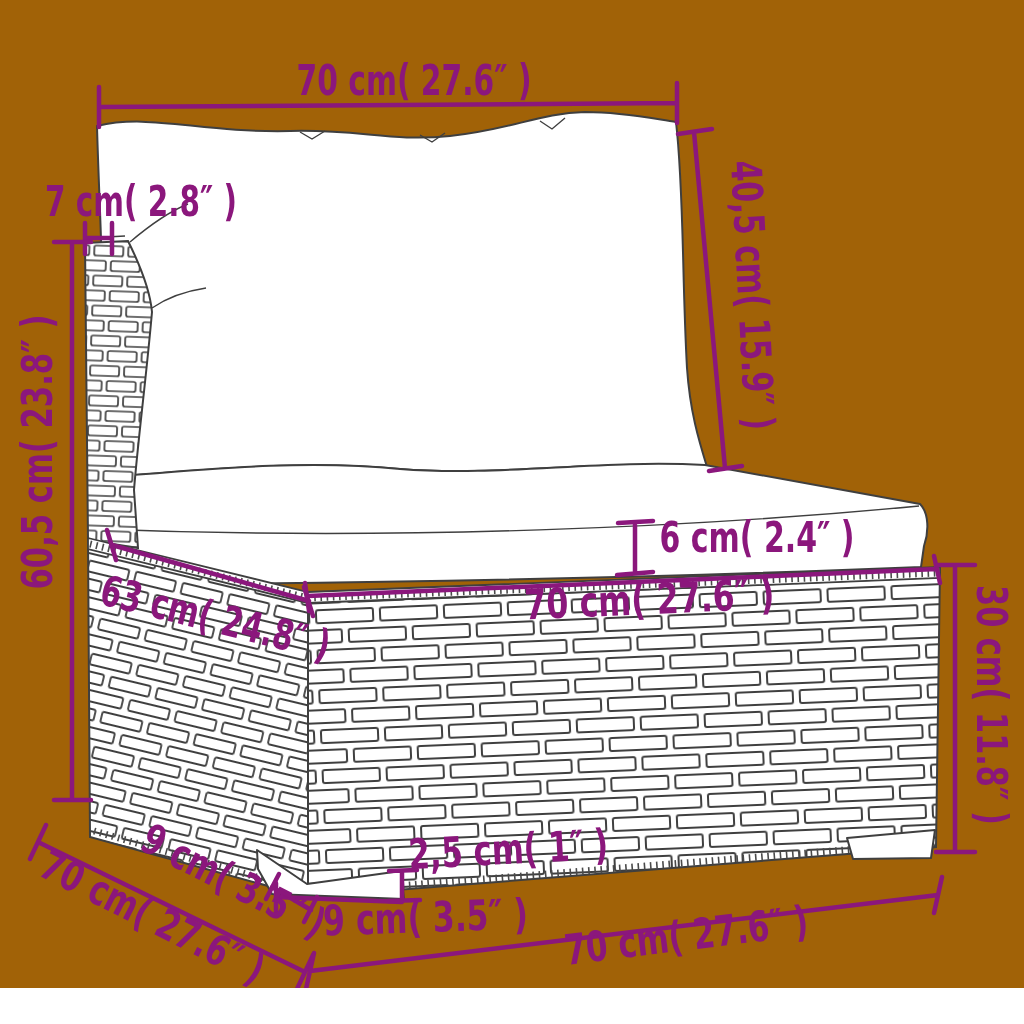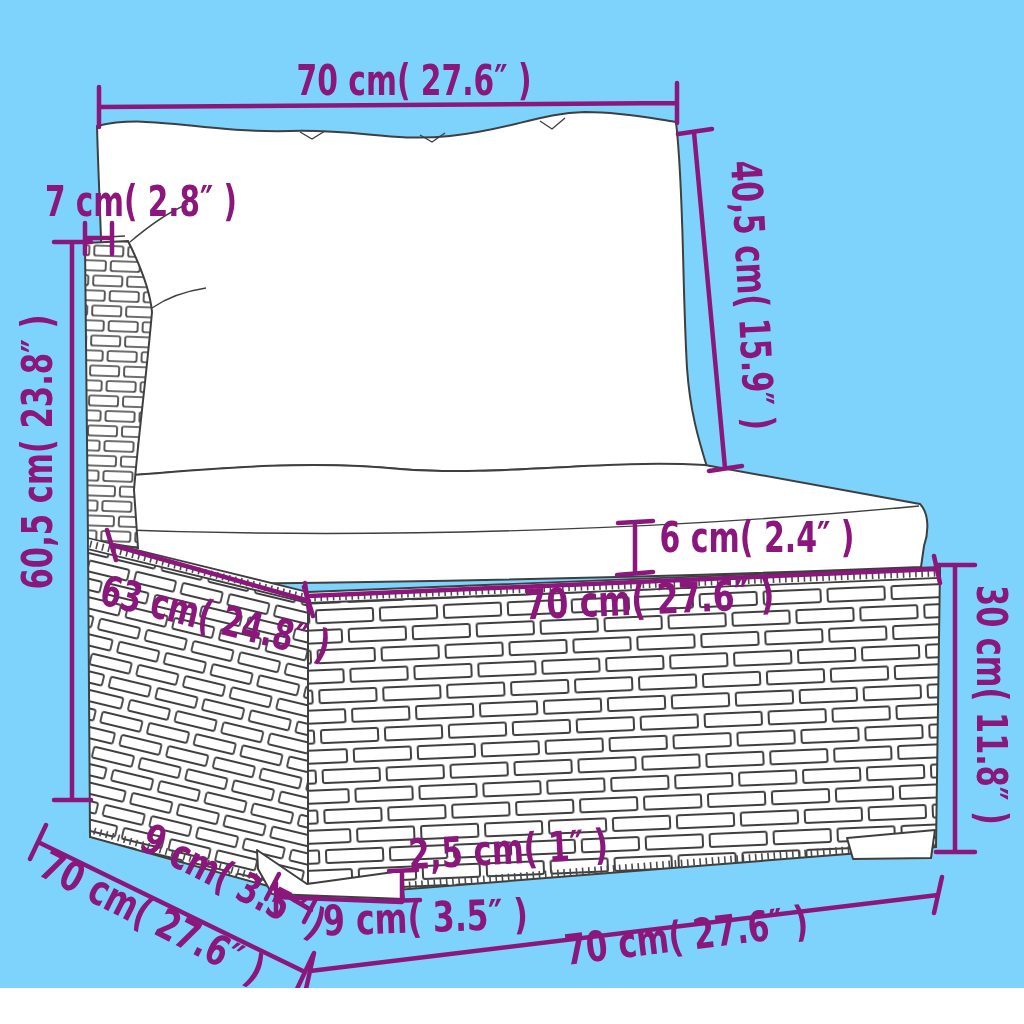--- a/index.html
+++ b/index.html
@@ -1,16 +1,16 @@
 <!DOCTYPE html>
 <html><head>
 <meta charset="utf-8">
 <style>
   html,body{margin:0;padding:0;background:#fff;}
-  .stage{position:relative;width:1024px;height:988px;background:#7dd3fc;overflow:hidden;
+  .stage{position:relative;width:1024px;height:988px;background:#a16207;overflow:hidden;
          font-family:"DejaVu Sans",sans-serif;text-decoration:underline;}
   svg{display:block;}
   .dl{stroke:#8B177C;stroke-width:4.5;fill:none;stroke-linecap:round;}
   .dt{font-family:"DejaVu Sans",sans-serif;font-weight:bold;font-size:42px;fill:#8B177C;}
   .ln{stroke:#3F3F3F;stroke-width:2;fill:none;stroke-linejoin:round;stroke-linecap:round;}
   .lnthin{stroke:#3F3F3F;stroke-width:1.4;fill:none;}
   .wh{fill:#FFFFFF;}
   .hatch{stroke:#4A4A4A;stroke-width:7;fill:none;stroke-dasharray:1.6 4.6;}
 </style>
 </head>

